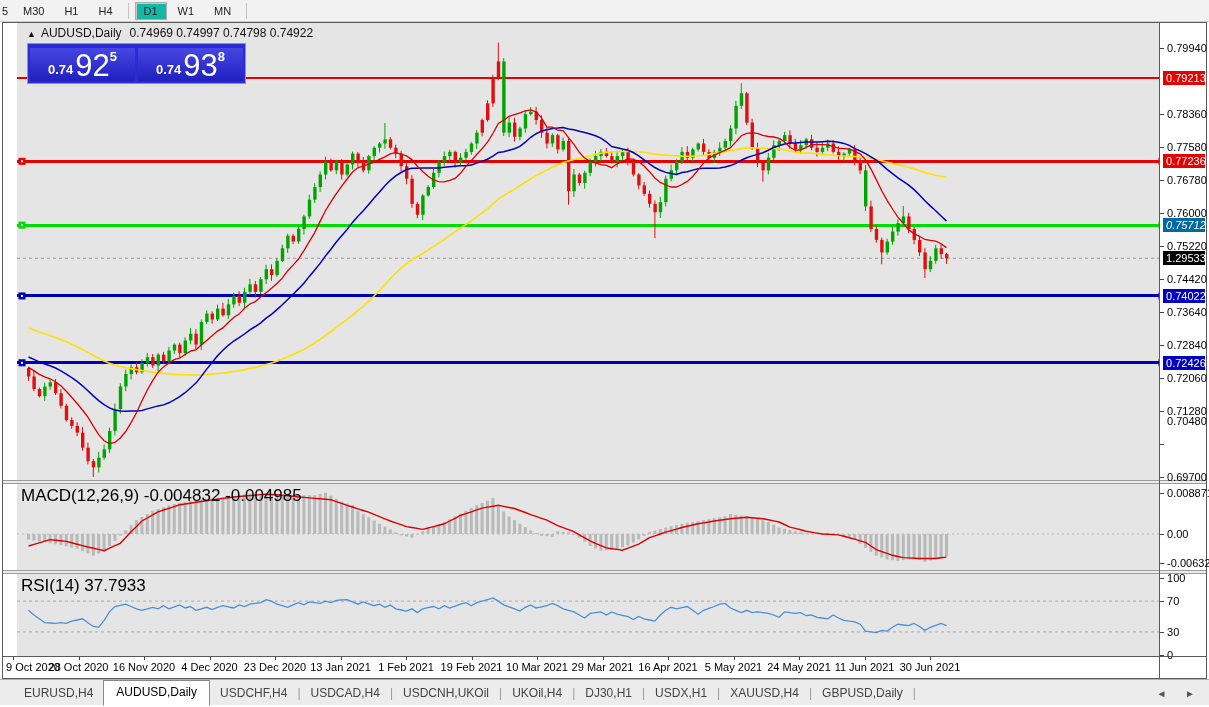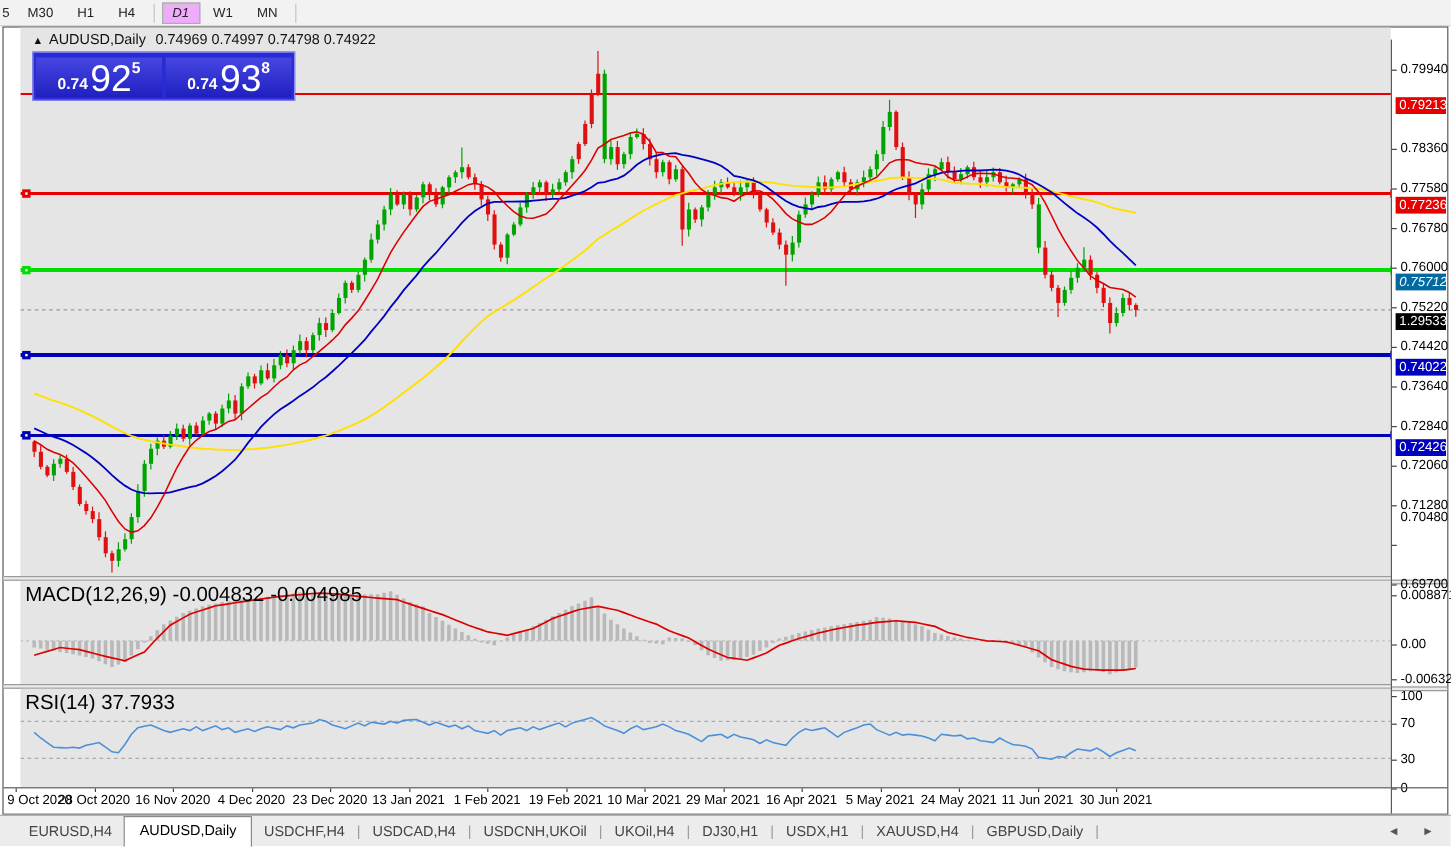--- a/index.html
+++ b/index.html
@@ -3,28 +3,28 @@
 <meta charset="utf-8">
 <style>
   * { margin:0; padding:0; box-sizing:border-box; }
   html,body { width:1209px; height:707px; overflow:hidden; background:#fff;
     font-family:"Liberation Sans", sans-serif; }
   
   .tf-toolbar { height:22px; background:#f2f2f2; border-bottom:1px solid #cfcfcf;
     display:flex; align-items:center; gap:2px; padding-left:0; }
   .tf-btn { font-size:11px; color:#222; padding:2px 8px; border:1px solid transparent; cursor:default; }
   .tf-btn.partial { padding:2px 3px 2px 0; width:12px; overflow:hidden; direction:rtl; }
-  .tf-btn.active { background:#f0abfc; border:1px solid #adadad; box-shadow:inset 1px 1px 0 #c9c9c9;font-style:italic; }
+  .tf-btn.active { background:#14b8a6; border:1px solid #adadad; box-shadow:inset 1px 1px 0 #c9c9c9; }
   .tf-sep { width:1px; height:16px; background:#c4c4c4; margin:0 4px; }
   
   .chart-window { height:657px; border:1px solid #5a5a5a; margin:0 2px; background:#fff;
     display:flex; flex-direction:row; position:relative; }
   .plot-col { width:1158px; display:flex; flex-direction:column; }
   .axis-col { width:47px; border-left:1px solid #5a5a5a; display:flex; flex-direction:column;
-    font-size:11px; color:#000; position:relative;margin-top:10px; }
+    font-size:11px; color:#000; position:relative; }
   .pane { position:relative; overflow:hidden; background:#e5e5e5;margin-left:14px; }
   .pane svg { position:absolute; left:0; top:0; }
   .pane-sep { height:4px; background:#ececec; border-top:1px solid #9a9a9a; border-bottom:1px solid #9a9a9a; }
   .main-pane { height:457px; }
   .macd-pane { height:86px; }
   .rsi-pane  { height:82px; }
   .date-axis { height:22px; border-top:1px solid #5a5a5a; position:relative; font-size:11px; color:#000; }
   .date-label { position:absolute; top:4px; transform:translateX(-50%); white-space:nowrap; }
   .date-tick { position:absolute; top:0; width:1px; height:3px; background:#444; }
   .axis-seg { position:relative; }

